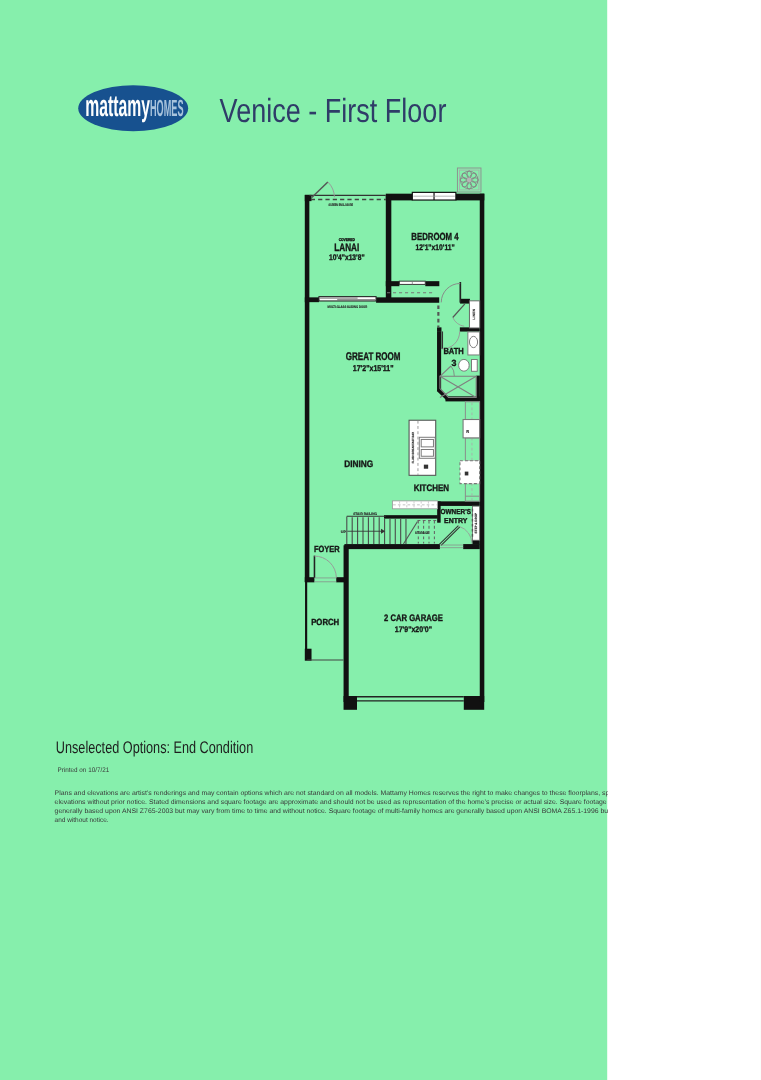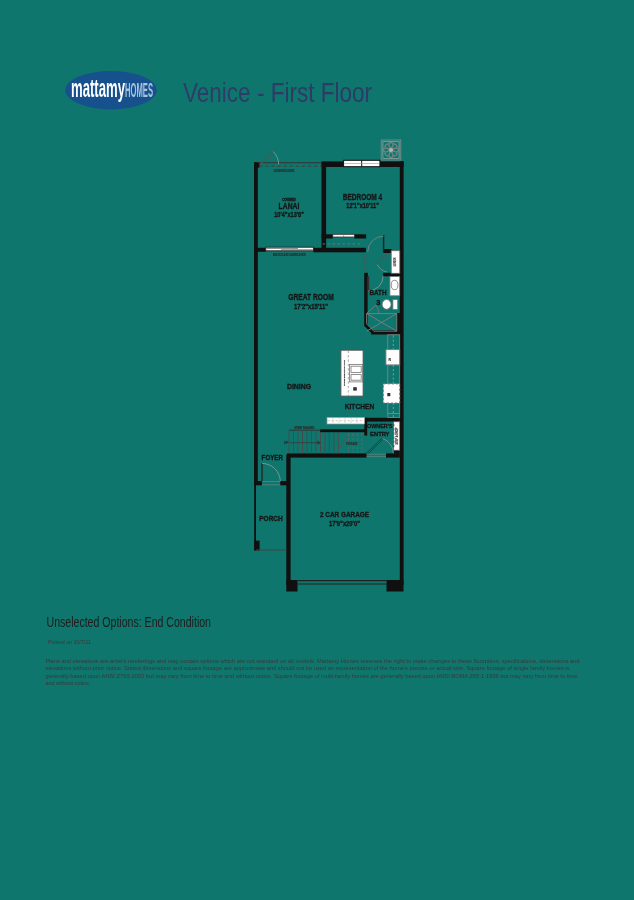--- a/index.html
+++ b/index.html
@@ -1,16 +1,16 @@
 <!DOCTYPE html>
 <html><head>
 <meta charset="utf-8">
 <style>
 html,body{margin:0;padding:0;background:#ffffff;}
-#page{position:relative;width:634px;height:900px;background:#0f766e;overflow:hidden;
+#page{position:relative;width:506px;height:900px;background:#86efac;overflow:hidden;
 font-family:"Liberation Sans",sans-serif;}
 svg{position:absolute;left:0;top:0;opacity:0.999;will-change:transform;}
 </style>
 </head>
 <body>
 <div id="page">
 <svg width="634" height="900" viewBox="0 0 634 900">
 
 <g id="header">
 <ellipse cx="111" cy="90.2" rx="45.8" ry="19.2" fill="#17518f"></ellipse>

